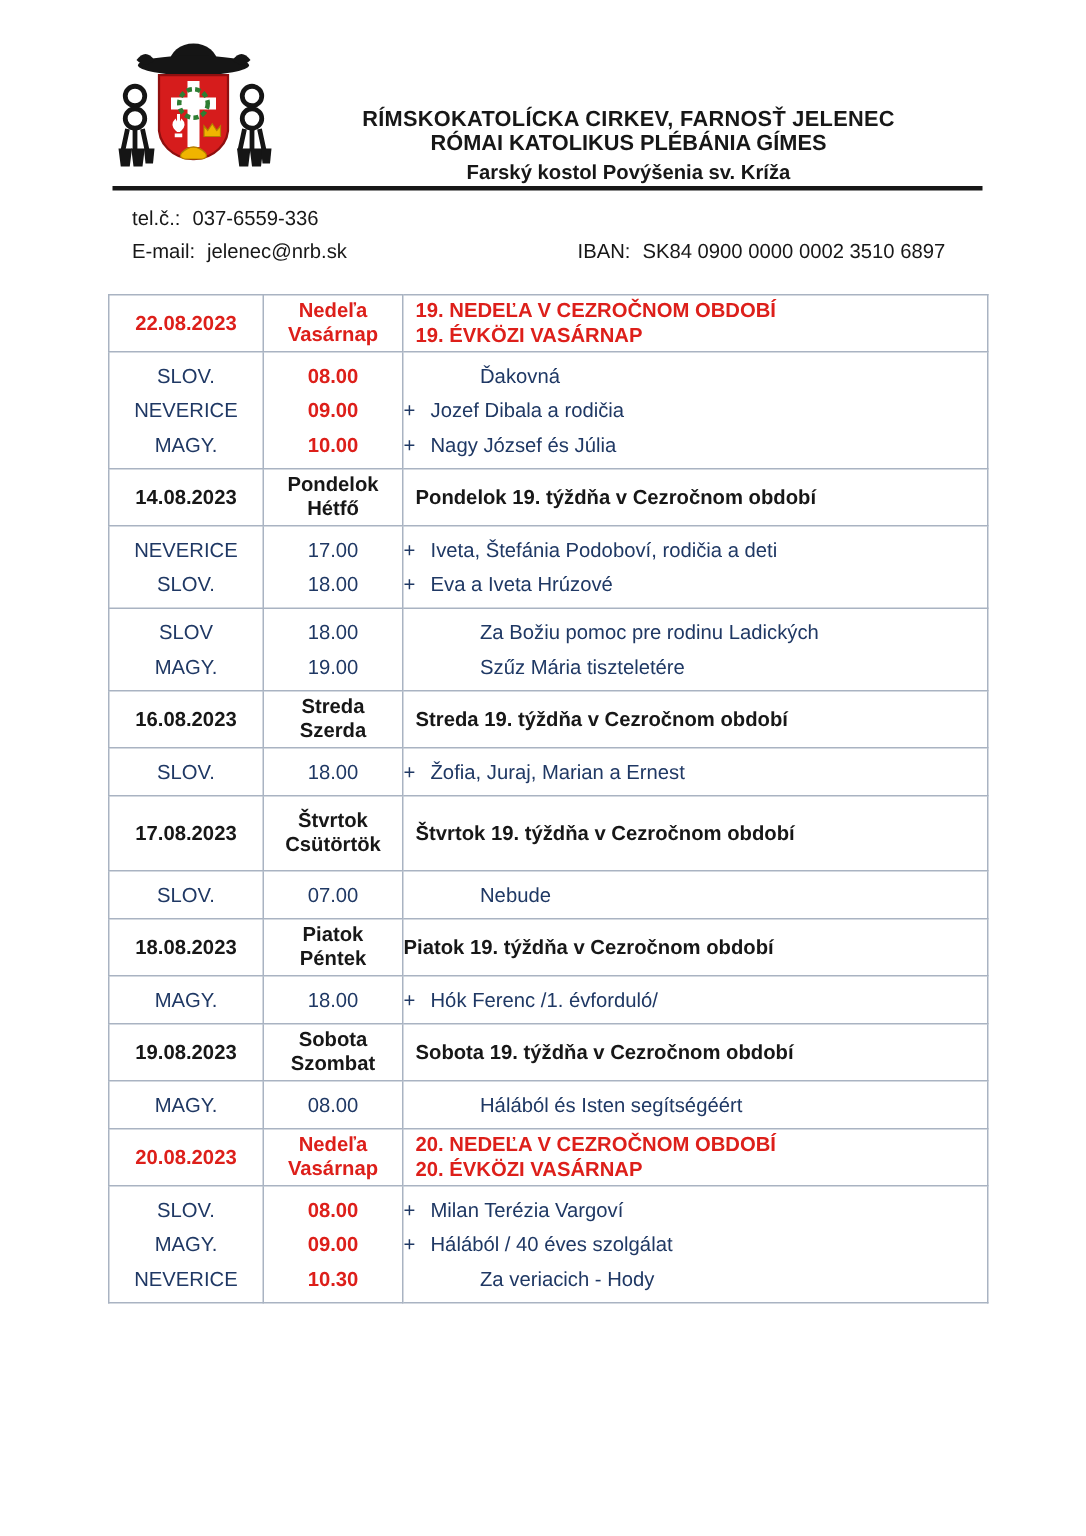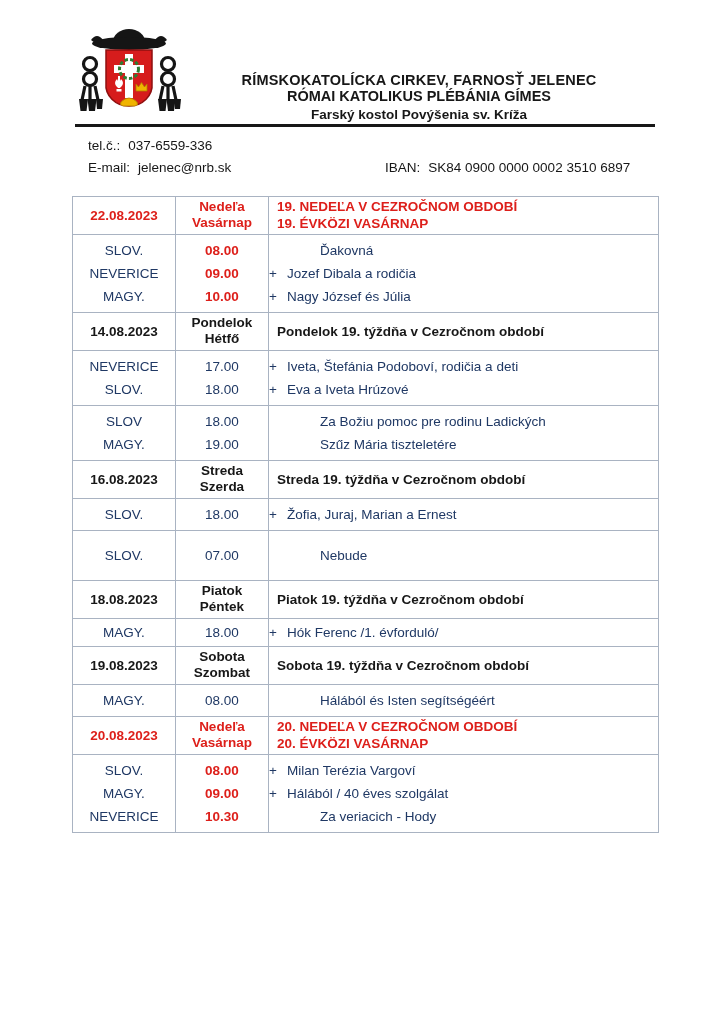--- a/index.html
+++ b/index.html
@@ -259,20 +259,30 @@
             <td class="time-cell">
               <div class="line">18.00</div>
             </td>
             <td class="int-cell">
               <div class="int-line">
                 <span class="plus">+</span>
                 <span class="txt">Žofia, Juraj, Marian a Ernest</span>
               </div>
             </td>
           </tr>
+          <tr class="day-row">
+            <td class="date-cell">17.08.2023</td>
+            <td class="day-cell">
+              <div>Štvrtok</div>
+              <div>Csütörtök</div>
+            </td>
+            <td class="title-cell">
+              <div>Štvrtok 19. týždňa v Cezročnom období</div>
+            </td>
+          </tr>
           <tr class="mass-row">
             <td class="place-cell">
               <div class="line">SLOV.</div>
             </td>
             <td class="time-cell">
               <div class="line">07.00</div>
             </td>
             <td class="int-cell">
               <div class="int-line noplus">
                 <span class="plus"></span>

